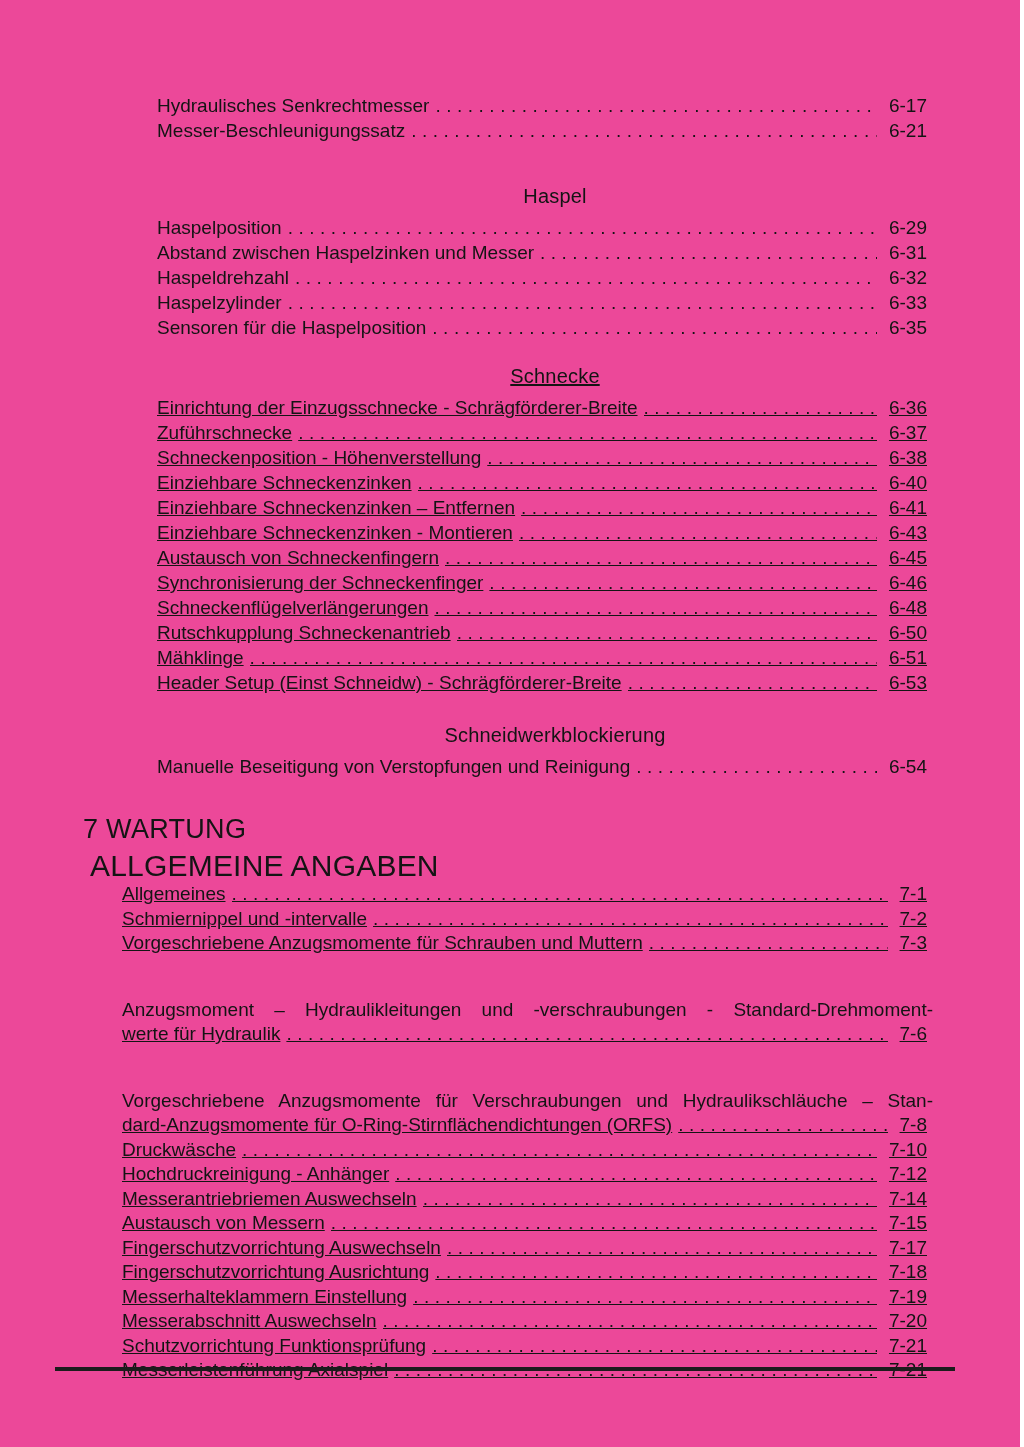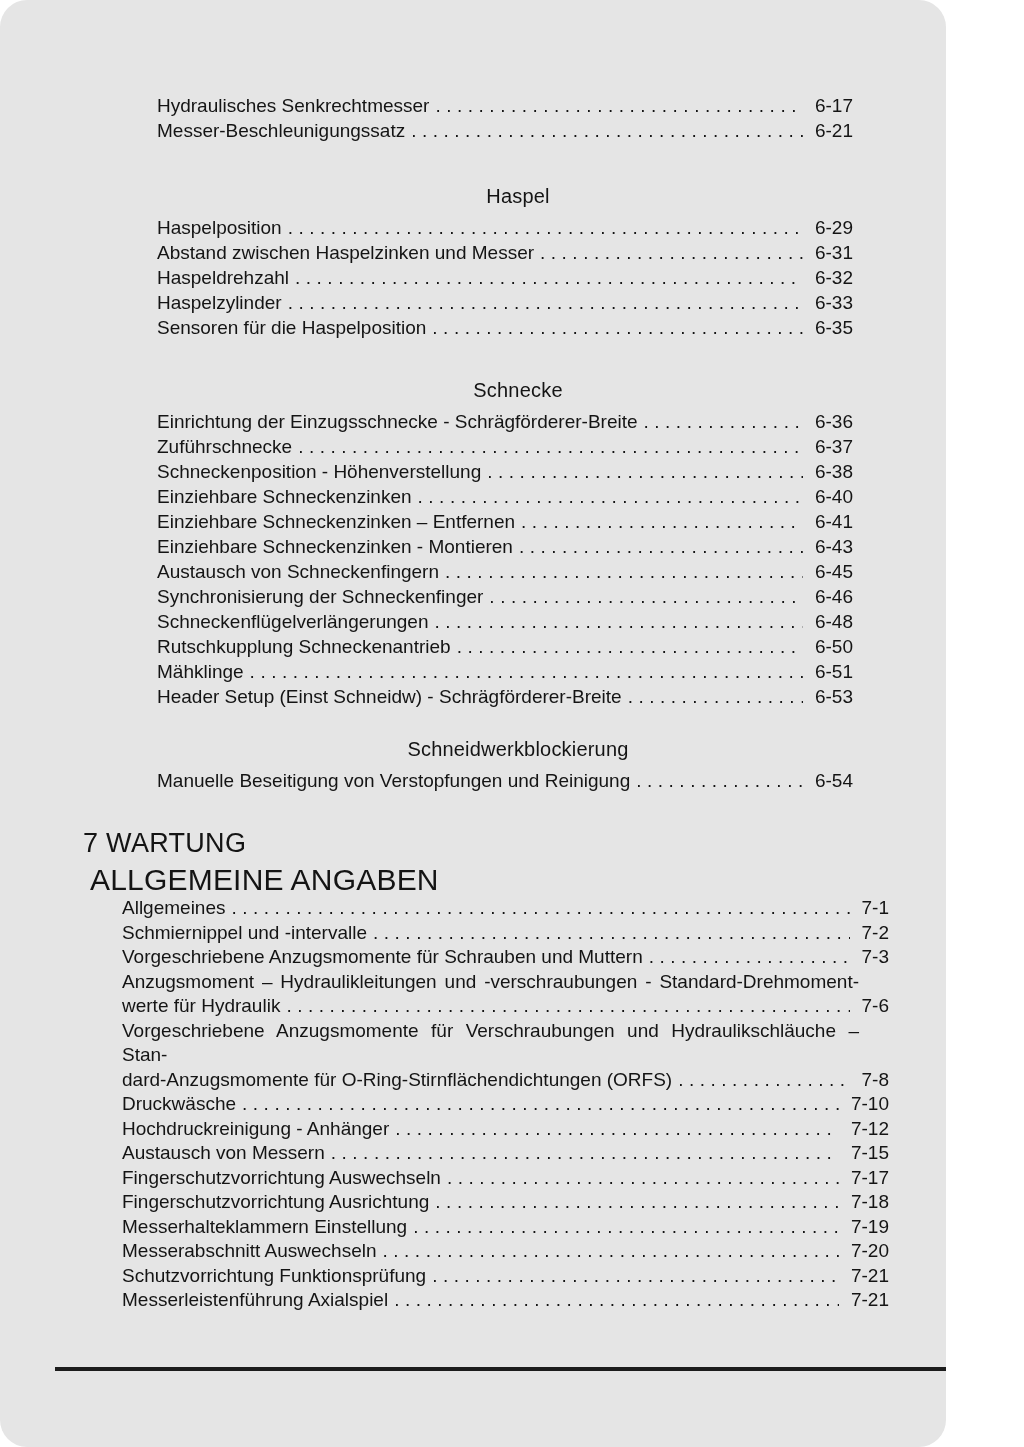--- a/index.html
+++ b/index.html
@@ -4,31 +4,30 @@
 <style>
   * { margin: 0; padding: 0; box-sizing: border-box; }
   html, body { background: #ffffff; }
   body {
     font-family: "Liberation Sans", sans-serif;
     color: #141414;
     width: 1024px;
   }
   .page {
     position: relative;
-    width: 946px;
+    width: 1020px;
     height: 1447px;
-    background: #e5e5e5;
+    background: #ec4899;
     overflow: hidden;
-    border-radius: 27px;
   }
   #toc-root { padding-top: 93px; }
 
   
   #toc-root > section:nth-child(2) { margin-top: 36px; }   
-  #toc-root > section:nth-child(3) { margin-top: 33px; }   
+  #toc-root > section:nth-child(3) { margin-top: 19px; text-decoration: underline; }   
   #toc-root > section:nth-child(4) { margin-top: 23px; }   
   #toc-root > section:nth-child(5) { margin-top: 32px; }   
 
   .section-title {
     font-size: 20px;
     line-height: 34px;
     margin-left: 90px;
     margin-bottom: 2px;
     letter-spacing: 0.2px;
     text-align: center;
@@ -53,27 +52,28 @@
   }
   .entry-row {
     display: flex;
     align-items: baseline;
   }
   
   .toc-section .entry-row,
   .toc-section .entry-line1 { margin-left: 157px; margin-right: 93px; }
 
   
-  .subsection .entry-row { margin-left: 122px; margin-right: 57px; line-height: 24.5px; }
+  .subsection .entry-row { margin-left: 122px; margin-right: 93px; line-height: 24.5px; text-decoration: underline; }
   .subsection .entry-line1 { margin-left: 122px; margin-right: 87px; line-height: 24.5px; }
 
   .entry-line1 {
     text-align: justify;
     text-align-last: justify;
     white-space: normal;
+    margin-top: 42px;
   }
   .entry-label { flex: 0 0 auto; white-space: nowrap; }
   .leader {
     flex: 1 1 auto;
     overflow: hidden;
     white-space: nowrap;
     margin-left: 6px;
     min-width: 0;
   }
   .leader::after {
@@ -301,20 +301,27 @@
           </div>
           <div class="entry">
             <div class="entry-row">
               <span class="entry-label">Hochdruckreinigung - Anhänger</span>
               <span class="leader"></span>
               <span class="pagenum">7-12</span>
             </div>
           </div>
           <div class="entry">
             <div class="entry-row">
+              <span class="entry-label">Messerantriebriemen Auswechseln</span>
+              <span class="leader"></span>
+              <span class="pagenum">7-14</span>
+            </div>
+          </div>
+          <div class="entry">
+            <div class="entry-row">
               <span class="entry-label">Austausch von Messern</span>
               <span class="leader"></span>
               <span class="pagenum">7-15</span>
             </div>
           </div>
           <div class="entry">
             <div class="entry-row">
               <span class="entry-label">Fingerschutzvorrichtung Auswechseln</span>
               <span class="leader"></span>
               <span class="pagenum">7-17</span>

